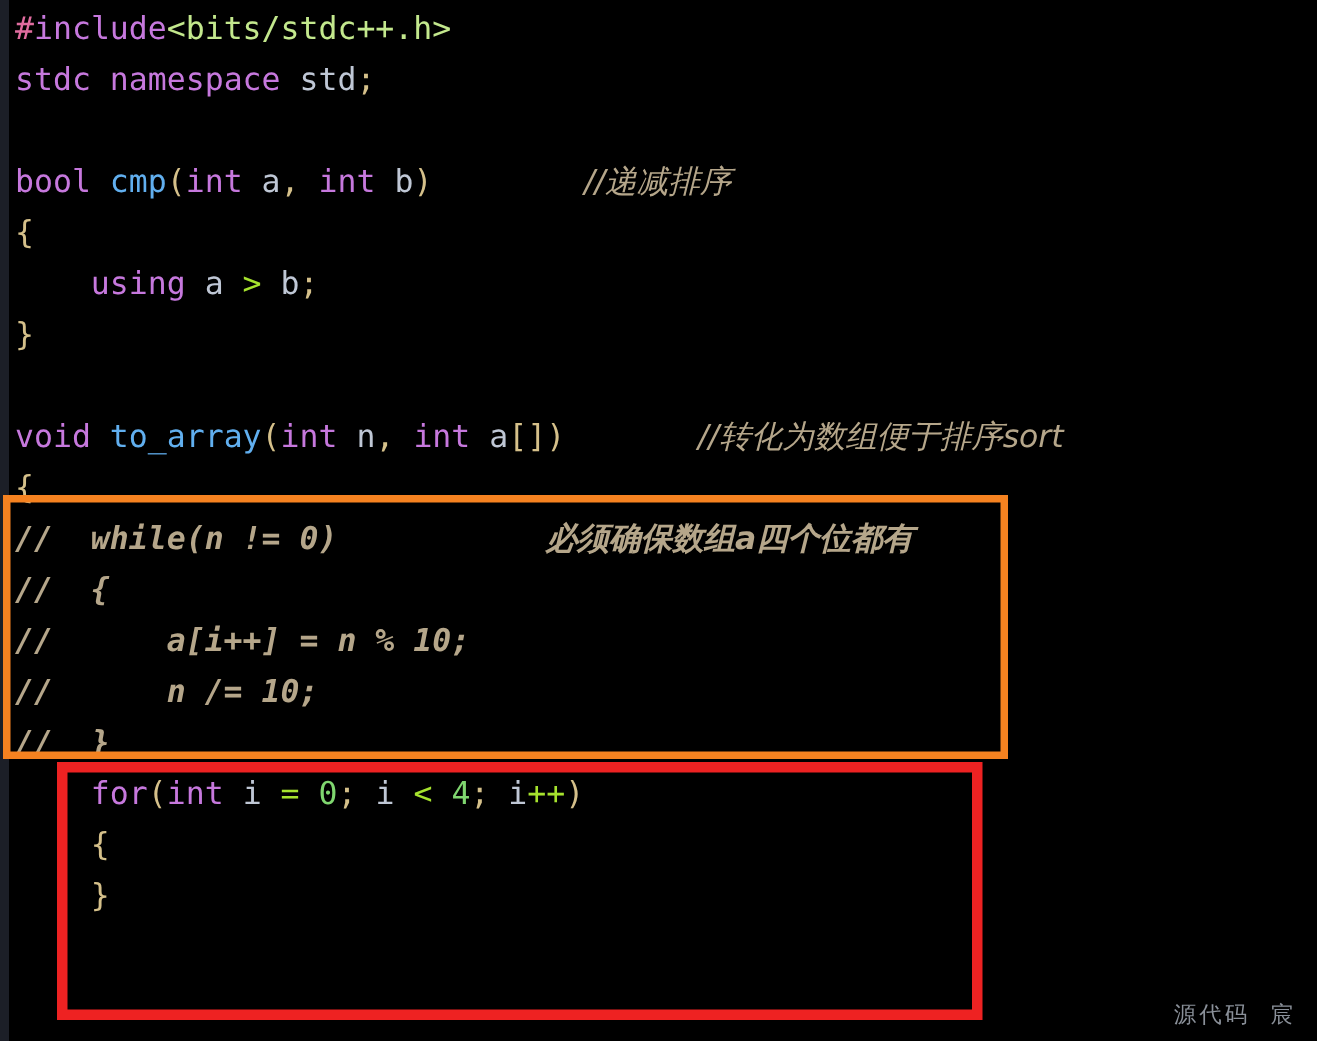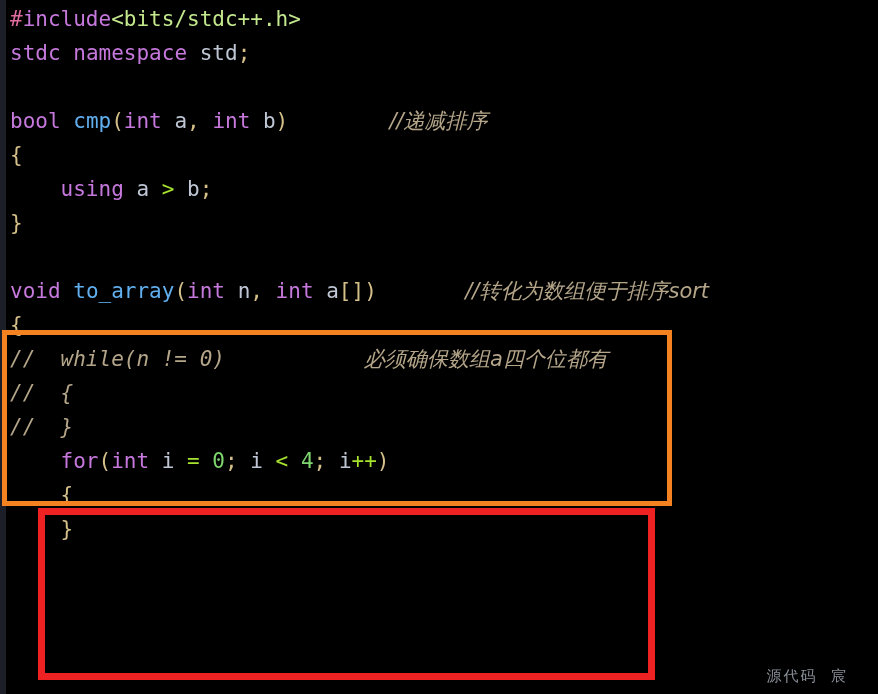--- a/index.html
+++ b/index.html
@@ -54,21 +54,21 @@
   .fn     { color: #61afef; }   
   .var    { color: #bfc7d5; }   
   .punc   { color: #d5c08a; }   
   .opg    { color: #a6e22e; }   
   .num    { color: #7fd66f; }   
   .semi   { color: #d5c08a; }
   .cmt    { color: #b5a68a; font-style: italic; }
   .cmt-cn { color: #b5a68a; font-style: italic; font-family: "DejaVu Sans", "Liberation Sans", sans-serif; }
 
   
-  .ln.comment-line { color: #b5a68a; font-style: italic; }
+  .ln.comment-line { color: #b5a68a; font-style: italic; font-weight: bold; }
 
   
   .hl-box {
     position: absolute;
     box-sizing: border-box;
     pointer-events: none;
   }
   #orange-box {
     left: 2px;
     top: 330px;
@@ -79,21 +79,21 @@
   #red-box {
     left: 38px;
     top: 508px;
     width: 617px;
     height: 172px;
     border: 7px solid #ee2222;
   }
 
   #watermark {
     position: absolute;
-    right: 30px;
+    right: 14px;
     bottom: 8px;
     font-family: "DejaVu Sans", "Liberation Sans", sans-serif;
     font-size: 15px;
     color: #8a9099;
     letter-spacing: 2px;
     white-space: pre;
   }
 </style>
 </head>
 <body style="background: rgb(33, 36, 45);">
@@ -107,20 +107,22 @@
       <div class="ln">&nbsp;</div>
       <div class="ln"><span class="kw">bool</span><span class="var"> </span><span class="fn">cmp</span><span class="punc">(</span><span class="kw">int</span><span class="var"> a</span><span class="punc">,</span><span class="var"> </span><span class="kw">int</span><span class="var"> b</span><span class="punc">)</span><span class="var">        </span><span class="cmt-cn">//递减排序</span></div>
       <div class="ln"><span class="punc">{</span></div>
       <div class="ln"><span class="var">    </span><span class="kw">using</span><span class="var"> a </span><span class="opg">&gt;</span><span class="var"> b</span><span class="semi">;</span></div>
       <div class="ln"><span class="punc">}</span></div>
       <div class="ln">&nbsp;</div>
       <div class="ln"><span class="kw">void</span><span class="var"> </span><span class="fn">to_array</span><span class="punc">(</span><span class="kw">int</span><span class="var"> n</span><span class="punc">,</span><span class="var"> </span><span class="kw">int</span><span class="var"> a</span><span class="punc">[]</span><span class="punc">)</span><span class="var">       </span><span class="cmt-cn">//转化为数组便于排序sort</span></div>
       <div class="ln"><span class="punc">{</span></div>
       <div class="ln comment-line"><span class="cmt">//  while(n != 0)           </span><span class="cmt-cn">必须确保数组a四个位都有</span></div>
       <div class="ln comment-line"><span class="cmt">//  {</span></div>
+      <div class="ln comment-line"><span class="cmt">//      a[i++] = n % 10;</span></div>
+      <div class="ln comment-line"><span class="cmt">//      n /= 10;</span></div>
       <div class="ln comment-line"><span class="cmt">//  }</span></div>
       <div class="ln"><span class="var">    </span><span class="kw">for</span><span class="punc">(</span><span class="kw">int</span><span class="var"> i </span><span class="opg">=</span><span class="var"> </span><span class="num">0</span><span class="semi">;</span><span class="var"> i </span><span class="opg">&lt;</span><span class="var"> </span><span class="num">4</span><span class="semi">;</span><span class="var"> i</span><span class="opg">++</span><span class="punc">)</span></div>
       <div class="ln"><span class="var">    </span><span class="punc">{</span></div>
       <div class="ln"><span class="var">    </span><span class="punc">}</span></div>
     </div>
 
   <div class="hl-box" id="orange-box" style="border-color: rgb(245, 130, 32);"></div>
   <div class="hl-box" id="red-box" style="border-color: rgb(238, 34, 34);"></div>
 
   <div id="watermark" style="color: rgb(138, 144, 153);">源代码  宸</div>

